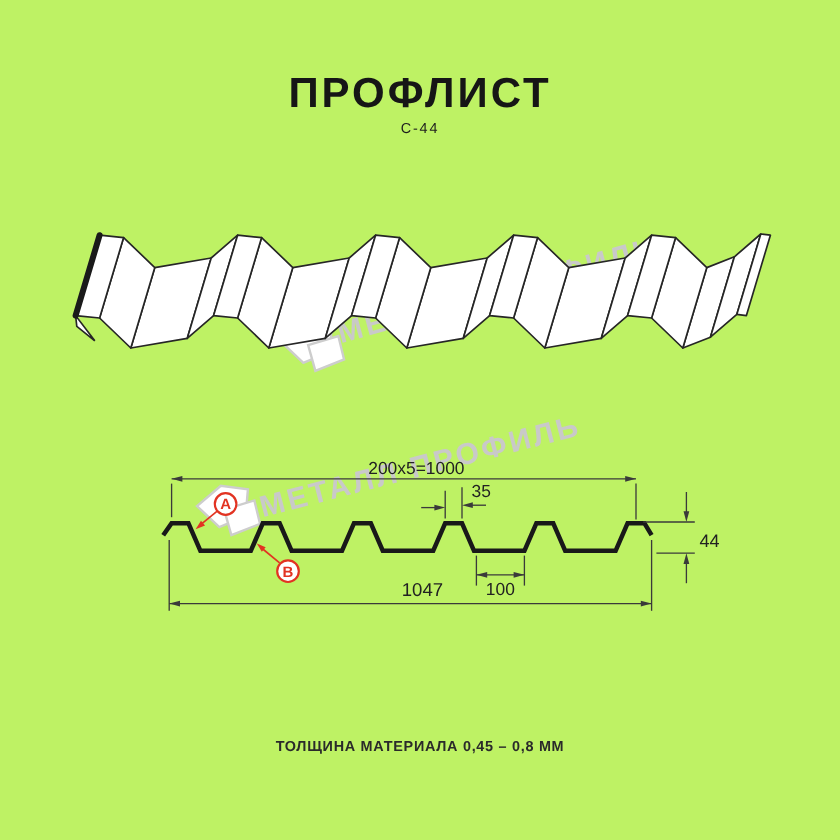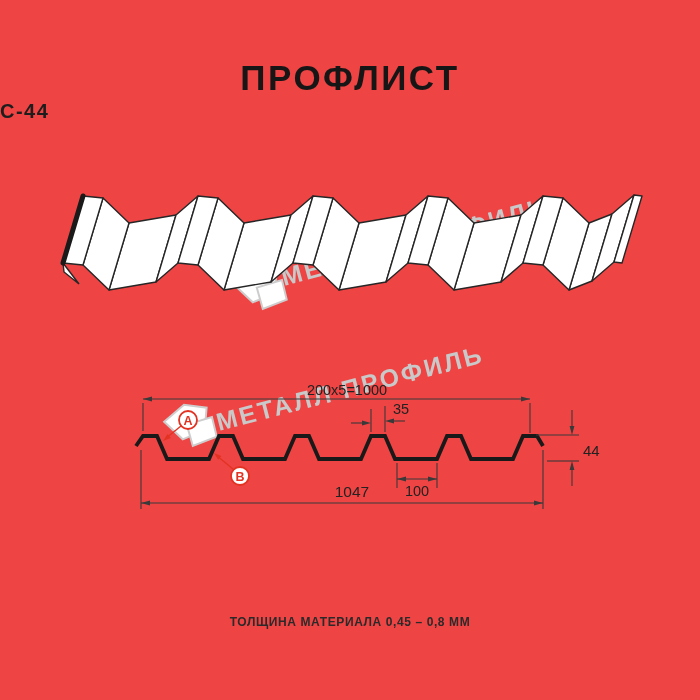--- a/index.html
+++ b/index.html
@@ -1,26 +1,26 @@
 <!DOCTYPE html>
 <html><head>
 <meta charset="utf-8">
 <style>
   html,body{margin:0;padding:0;background:#fff;}
   #stage{
-    position:relative;width:700px;height:700px;background:#ef4444;overflow:hidden;
+    position:relative;width:700px;height:700px;background:#bef264;overflow:hidden;
     font-family:"Liberation Sans", sans-serif;
   }
   .title{
     position:absolute;top:58px;left:0;width:700px;text-align:center;
     font-size:35px;font-weight:800;letter-spacing:2.5px;color:#161616;
   }
   .subtitle{
-    position:absolute;top:100px;left:0;width:700px;
-    font-size:20px;font-weight:700;letter-spacing:1.5px;color:#1d1d1d;
+    position:absolute;top:100px;left:0;width:700px;text-align:center;
+    font-size:12px;font-weight:400;letter-spacing:1.5px;color:#1d1d1d;
   }
   .footnote{
     position:absolute;top:615px;left:0;width:700px;text-align:center;
     font-size:12px;font-weight:600;letter-spacing:0.6px;color:#2a2a2a;
   }
   svg{position:absolute;top:0;left:0;}
   .wm-text{
     font-size:25px;font-weight:700;letter-spacing:2.5px;fill:#c9c9c9;
   }
   .dim-label{font-size:14.5px;fill:#222;}

